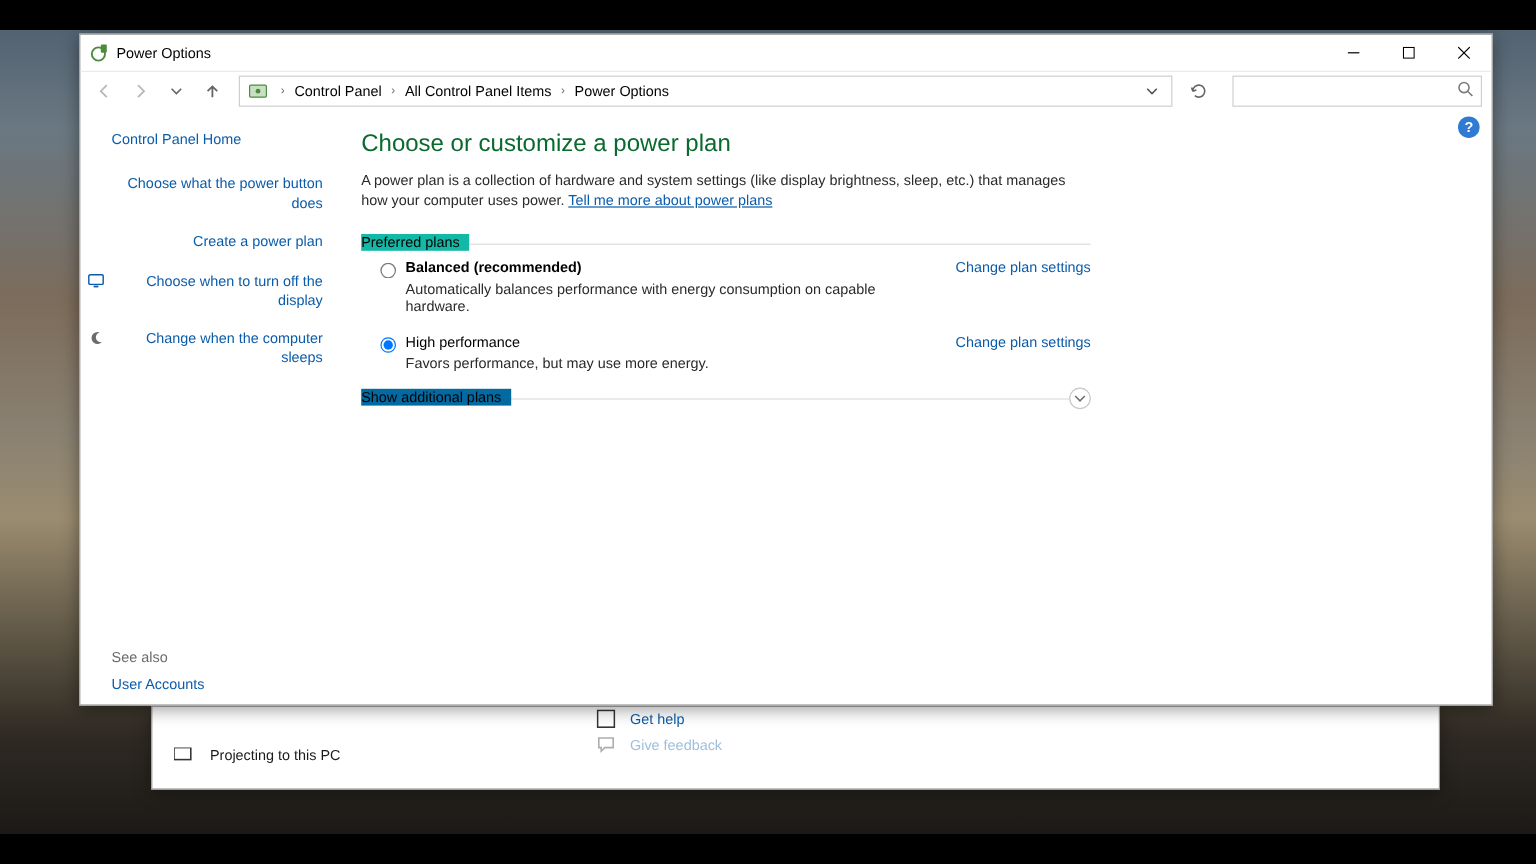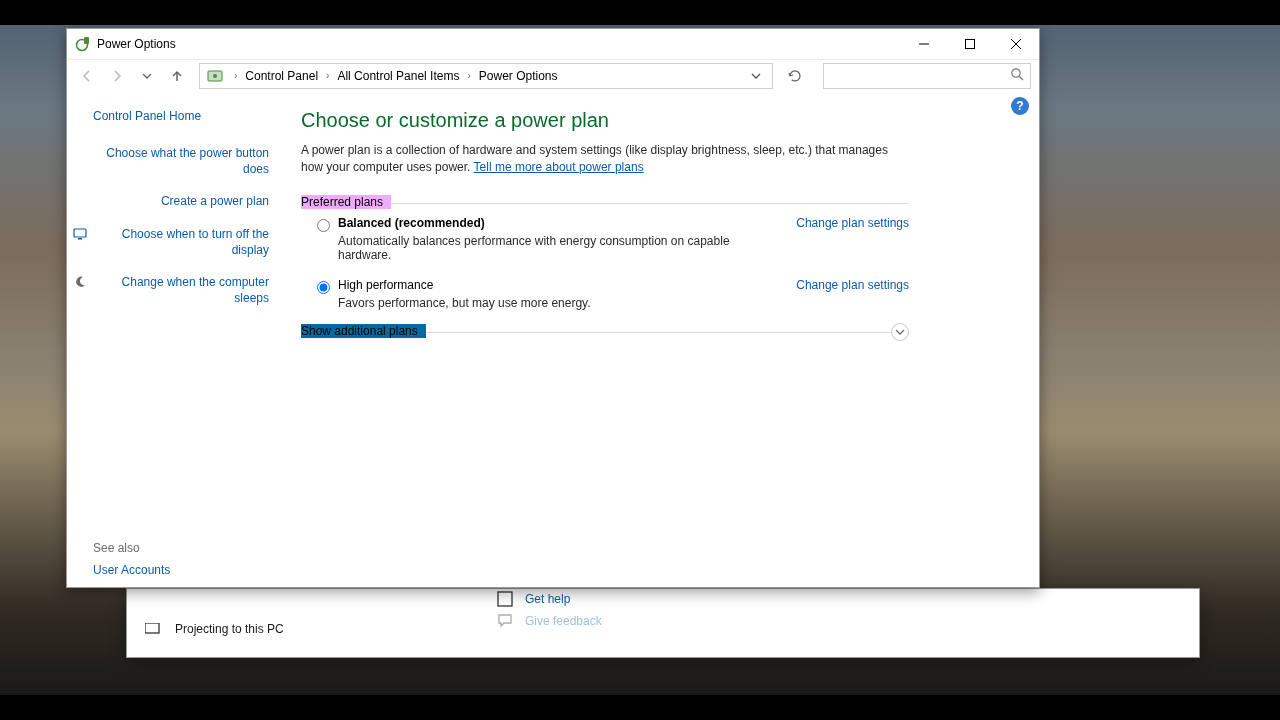--- a/index.html
+++ b/index.html
@@ -11,21 +11,21 @@
   
   .letterbox-top, .letterbox-bottom { position:absolute; left:0; width:1280px; height:25px; background:#000; }
   .letterbox-top { top:0; }
   .letterbox-bottom { bottom:0; }
 
   
   .cursor-arrow { position:absolute; top:45px; left:576px; width:12px; height:18px; pointer-events:none; }
 
   
   .window {
-    position:absolute; top:28px; left:66px; width:974px; height:560px;
+    position:absolute; top:28px; left:66px; width:1178px; height:560px;
     background:#ffffff; border:1px solid #999;
     box-shadow:0 4px 14px rgba(0,0,0,.4);
     display:flex; flex-direction:column;
   }
   .titlebar { height:30px; display:flex; align-items:center; padding:0 0 0 8px; }
   .title-icon { width:16px; height:16px; margin-right:6px; display:flex; align-items:center; justify-content:center; }
   .title-text { font-size:12px; color:#000; flex:0 0 auto; }
   .title-spacer { flex:1 1 auto; }
   .winbtn { width:46px; height:30px; display:flex; align-items:center; justify-content:center; color:#000; }
   .winbtn svg { display:block; }
@@ -67,21 +67,21 @@
   .see-also { color:#6b6b6b; margin-bottom:8px; }
   .see-also-link { color:#0a5cab; }
 
   .main {
     flex:1 1 auto; padding:18px 40px 10px 18px; position:relative;
   }
   .page-title { color:#0a6a2e; font-size:20px; font-weight:400; margin-bottom:10px; }
   .page-desc { color:#2a2a2a; font-size:12px; line-height:1.45; max-width:610px; }
   .page-desc a { color:#0a5cab; text-decoration:underline; }
   .plans { border-top:1px solid #dcdcdc; position:relative; max-width:608px; }
-  .plans .section-label-in { position:absolute; top:-9px; left:0; background:#f0abfc; padding-right:8px; }
+  .plans .section-label-in { position:absolute; top:-9px; left:0; background:#14b8a6; padding-right:8px; }
 
   .plan-row { display:flex; align-items:flex-start; padding:12px 0 4px 16px; }
   .plan-radio { width:13px; height:13px; margin:3px 8px 0 0; }
   .plan-body { flex:1 1 auto; }
   .plan-name { font-size:12px; }
   .plan-name.bold { font-weight:600; }
   .plan-desc { color:#2a2a2a; font-size:12px; margin-top:4px; }
   .plan-change { color:#0a5cab; font-size:12px; margin-left:auto; padding-left:14px; white-space:nowrap; }
 
   .additional {

